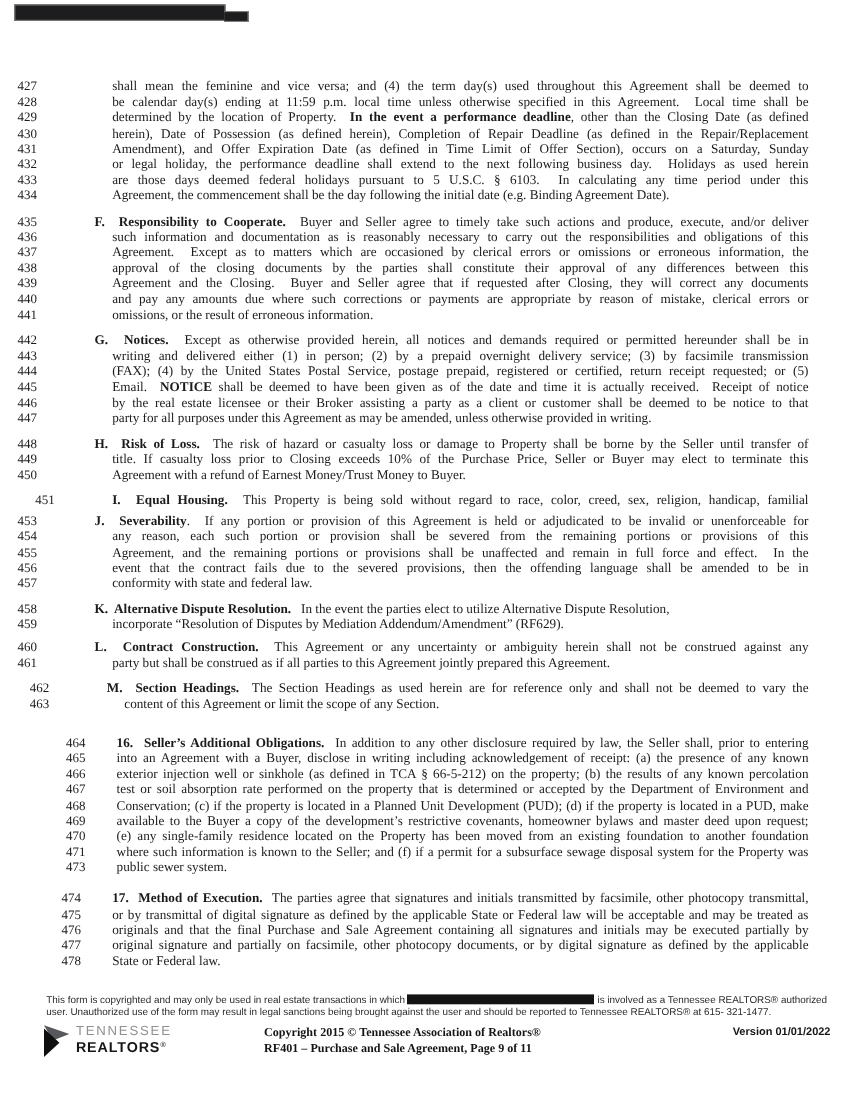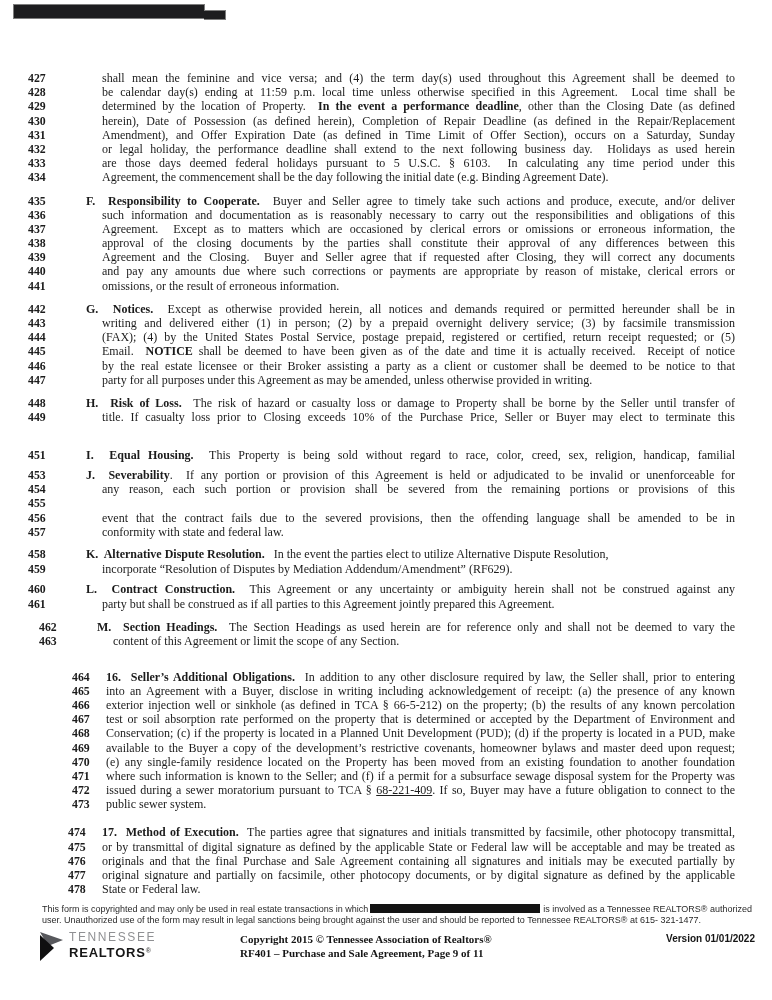--- a/index.html
+++ b/index.html
@@ -9,21 +9,21 @@
   }
   
   .redbar{position:absolute;background:#1d1d1f;border:1px solid #7d7d7d;box-sizing:border-box;}
   .redbar.one{left:13px;top:4px;width:192px;height:15px;}
   .redbar.two{left:204px;top:10px;width:22px;height:10px;border-left:none;}
 
   
   .doc{position:absolute;top:71px;left:0;right:0;}
   .para{margin:0;}
   .line{position:relative;height:14.2px;font-size:12px;line-height:14.2px;}
-  .lnum{position:absolute;left:28px;top:0;width:34px;font-size:11.8px;font-weight:bold;}
+  .lnum{position:absolute;left:16px;top:0;width:34px;font-size:11.8px;}
   .ltxt{display:block;margin-right:37px;text-align:justify;text-align-last:justify;white-space:nowrap;}
   .ind-continuation{margin-left:102px;}
   .ind-lettered{margin-left:102px;}
   .ind-lettered.hang{margin-left:86px;}
   .ind-numbered{margin-left:62px;}
   .lastline{text-align-last:left;}
   .b{font-weight:700;}
   .u{text-decoration:underline;}
 
   
@@ -149,38 +149,43 @@
     </div>
     <div class="para" style="margin-top: 9px;">
       <div class="line">
         <span class="lnum">448</span>
         <span class="ltxt ind-lettered hang"><span class="b">H.&nbsp; Risk of Loss.</span><span>&nbsp; The risk of hazard or casualty loss or damage to Property shall be borne by the Seller until transfer of</span></span>
       </div>
       <div class="line">
         <span class="lnum">449</span>
         <span class="ltxt ind-lettered"><span>title. If casualty loss prior to Closing exceeds 10% of the Purchase Price, Seller or Buyer may elect to terminate this</span></span>
       </div>
-    </div>
-    <div class="para" style="margin-top: 24px;">
+      <div class="line">
+        <span class="lnum">450</span>
+        <span class="ltxt ind-lettered lastline"><span>Agreement with a refund of Earnest Money/Trust Money to Buyer.</span></span>
+      </div>
+    </div>
+    <div class="para" style="margin-top: 8px; padding-left: 16px;">
       <div class="line">
         <span class="lnum">451</span>
         <span class="ltxt ind-lettered hang"><span class="b">I.&nbsp; Equal Housing.</span><span>&nbsp; This Property is being sold without regard to race, color, creed, sex, religion, handicap, familial</span></span>
       </div>
     </div>
     <div class="para" style="margin-top: 5.5px;">
       <div class="line">
         <span class="lnum">453</span>
         <span class="ltxt ind-lettered hang"><span class="b">J.&nbsp; Severability</span><span>.&nbsp; If any portion or provision of this Agreement is held or adjudicated to be invalid or unenforceable for</span></span>
       </div>
       <div class="line">
         <span class="lnum">454</span>
         <span class="ltxt ind-lettered"><span>any reason, each such portion or provision shall be severed from the remaining portions or provisions of this</span></span>
       </div>
       <div class="line">
         <span class="lnum">455</span>
+        <span class="ltxt ind-lettered"><span>Agreement, and the remaining portions or provisions shall be unaffected and remain in full force and effect.&nbsp; In the</span></span>
       </div>
       <div class="line">
         <span class="lnum">456</span>
         <span class="ltxt ind-lettered"><span>event that the contract fails due to the severed provisions, then the offending language shall be amended to be in</span></span>
       </div>
       <div class="line">
         <span class="lnum">457</span>
         <span class="ltxt ind-lettered lastline"><span>conformity with state and federal law.</span></span>
       </div>
     </div>
@@ -239,24 +244,20 @@
         <span class="lnum">469</span>
         <span class="ltxt ind-numbered"><span>available to the Buyer a copy of the development’s restrictive covenants, homeowner bylaws and master deed upon request;</span></span>
       </div>
       <div class="line">
         <span class="lnum">470</span>
         <span class="ltxt ind-numbered"><span>(e) any single-family residence located on the Property has been moved from an existing foundation to another foundation</span></span>
       </div>
       <div class="line">
         <span class="lnum">471</span>
         <span class="ltxt ind-numbered"><span>where such information is known to the Seller; and (f) if a permit for a subsurface sewage disposal system for the Property was</span></span>
-      </div>
-      <div class="line">
-        <span class="lnum">472</span>
-        <span class="ltxt ind-numbered"><span>issued during a sewer moratorium pursuant to TCA § </span><span class="u">68-221-409</span><span>. If so, Buyer may have a future obligation to connect to the</span></span>
       </div>
       <div class="line">
         <span class="lnum">473</span>
         <span class="ltxt ind-numbered lastline"><span>public sewer system.</span></span>
       </div>
     </div>
     <div class="para" style="margin-top: 14px; padding-left: 40px;">
       <div class="line">
         <span class="lnum">474</span>
         <span class="ltxt ind-numbered"><span class="b">17.&nbsp; Method of Execution.</span><span>&nbsp; The parties agree that signatures and initials transmitted by facsimile, other photocopy transmittal,</span></span>

